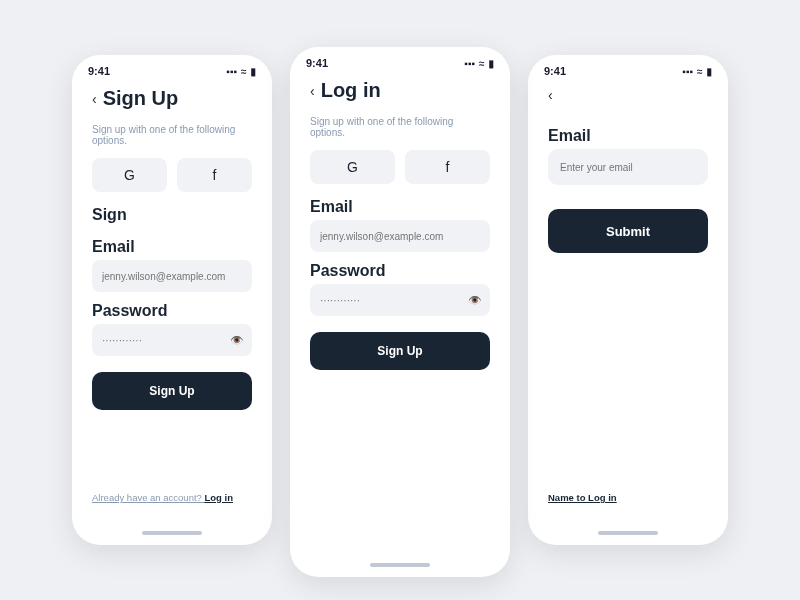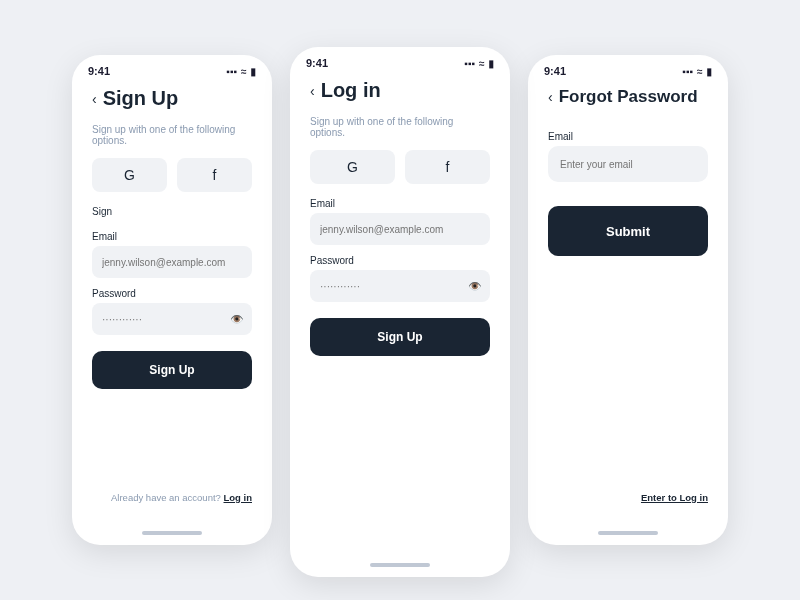--- a/index.html
+++ b/index.html
@@ -106,23 +106,23 @@
       border-radius: 8px;
       display: flex;
       align-items: center;
       justify-content: center;
       cursor: pointer;
       font-size: 14px;
       color: #1a2533;
     }
 
     .field-label {
-      font-size: 10px;
-      color: #1a2533;
-      font-weight: 400;
+      font-size: 16px;
+      color: #1a2533;
+      font-weight: 700;
       margin-bottom: 4px;
     }
 
     .field-wrap {
       margin-bottom: 10px;
     }
 
     .text-input {
       width: 100%;
       height: 32px;
@@ -172,22 +172,23 @@
       font-size: 12px;
       font-weight: 600;
       cursor: pointer;
       margin-top: 6px;
       margin-bottom: 8px;
     }
 
     .bottom-text {
       font-size: 9.5px;
       color: #8a9ab0;
-      text-align: right;
+      text-align: left;
       margin-top: auto;
+      text-decoration: underline;
     }
 
     .bottom-text a, .bottom-link {
       color: #1a2533;
       font-weight: 600;
       text-decoration: underline;
       cursor: pointer;
     }
 
     .home-indicator {
@@ -206,21 +207,21 @@
       border: none;
       border-radius: 10px;
       padding: 17px 12px;
       font-size: 10px;
       color: #9aabb8;
       outline: none;
     }
 
     .forgot-submit-btn {
       width: 100%;
-      height: 50px;
+      height: 44px;
       background: #1a2533;
       color: #ffffff;
       border: none;
       border-radius: 10px;
       font-size: 13px;
       font-weight: 600;
       cursor: pointer;
       margin-top: 14px;
       margin-bottom: 12px;
     }
@@ -318,25 +319,24 @@
     <span>9:41</span>
     <div class="status-icons">
       <span>▪▪▪</span>
       <span>≈</span>
       <span>▮</span>
     </div>
   </div>
   <div class="card-body">
     <div class="back-title">
       <span class="back-chevron">‹</span>
-      <span class="page-title" style="font-size:17px;">Forgot Password</span>
     </div>
     <div class="field-wrap" style="margin-top:10px;">
       <div class="field-label">Email</div>
       <input class="forgot-input" type="email" placeholder="Enter your email" style="">
     </div>
     <button class="forgot-submit-btn">Submit</button>
     <p class="bottom-text">
-      <a class="bottom-link">Enter to Log in</a>
+      <a class="bottom-link">Name to Log in</a>
     </p>
   </div>
   <div class="home-indicator"></div>
 </div>
 
 </body></html>

